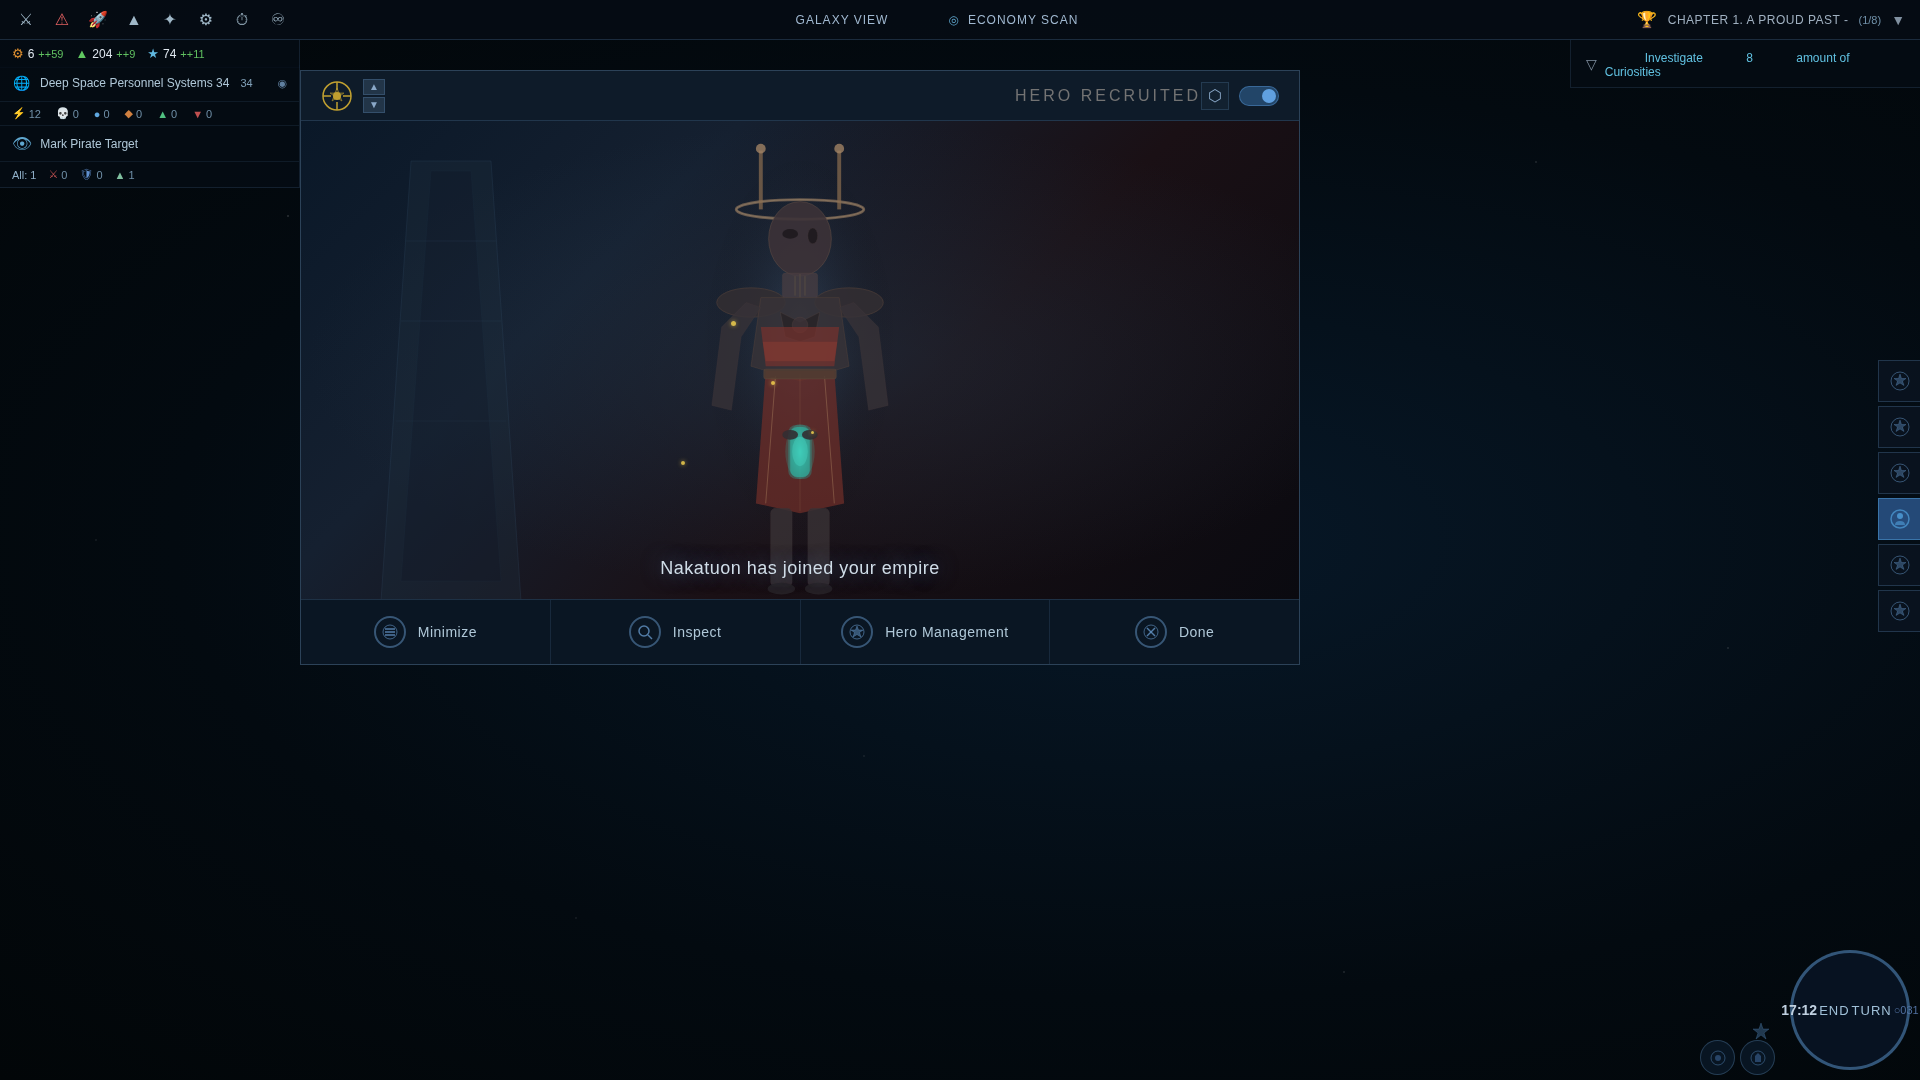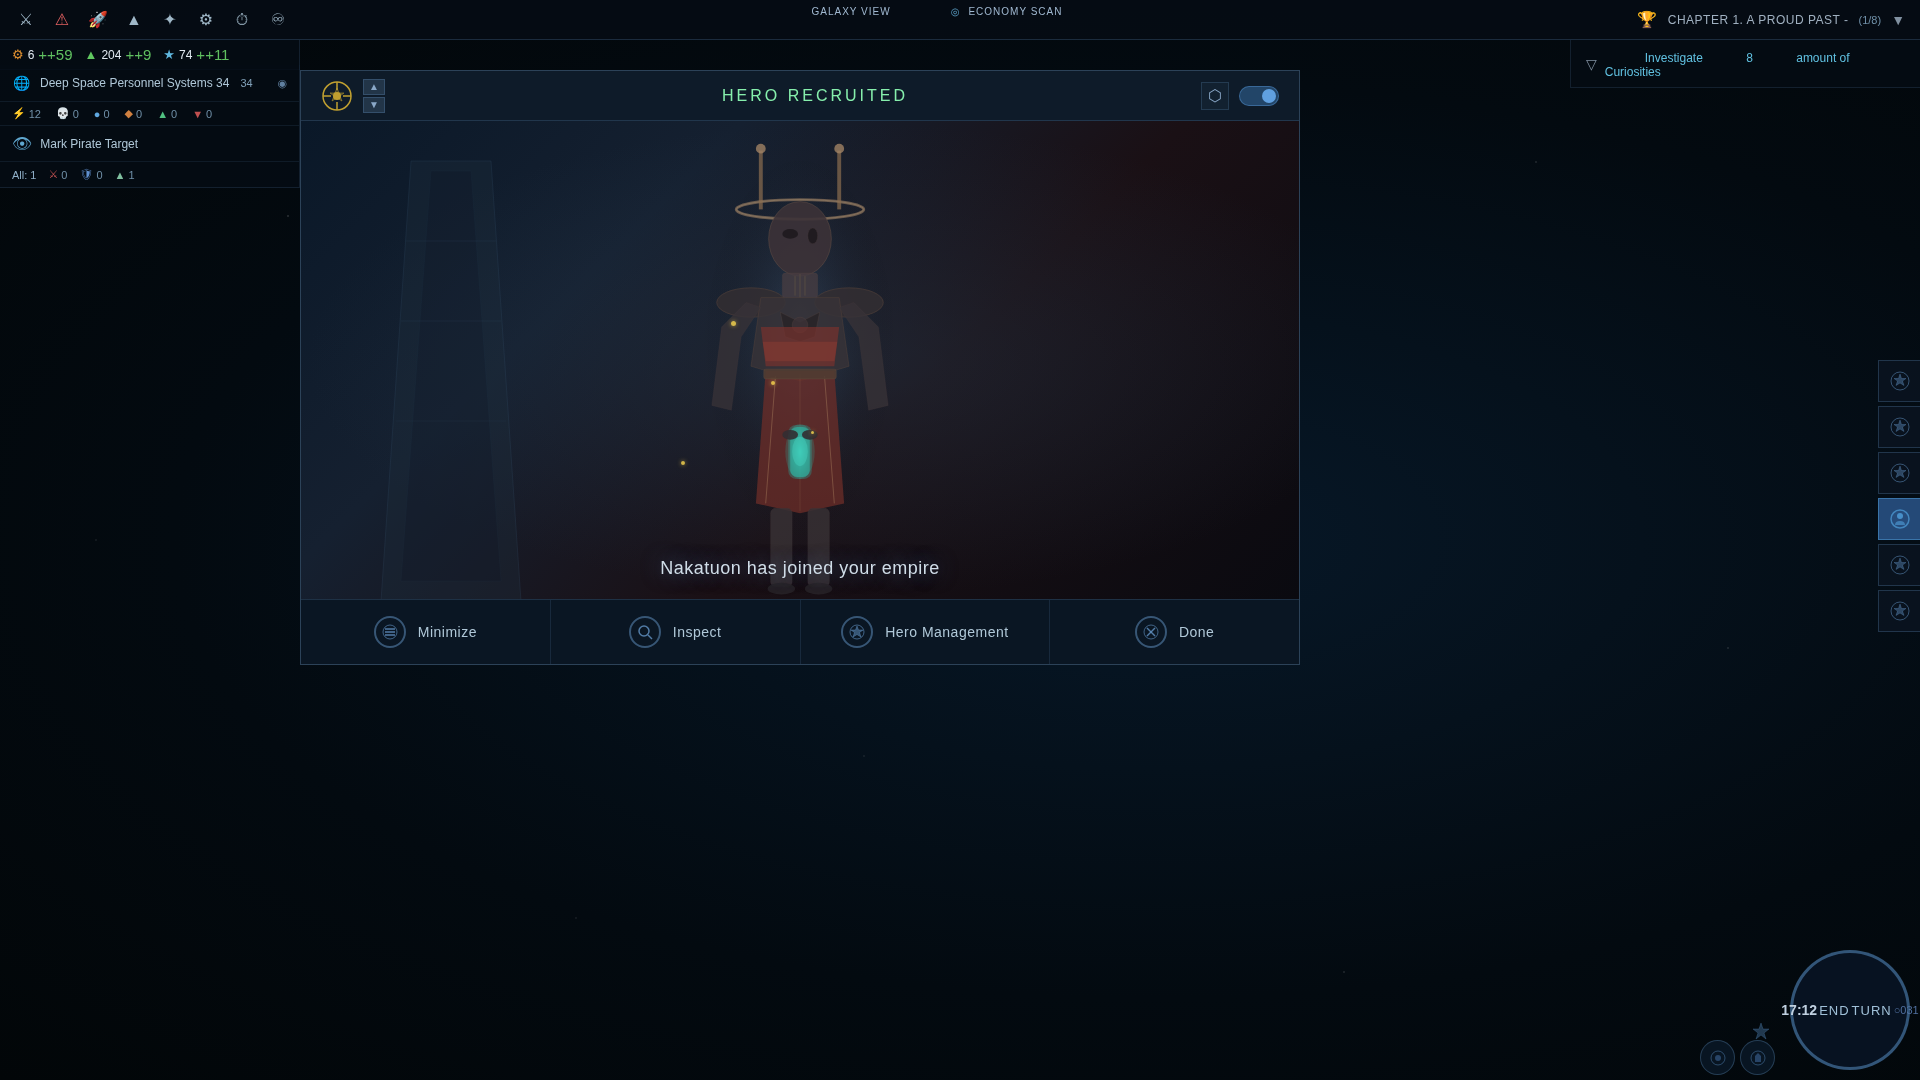--- a/index.html
+++ b/index.html
@@ -69,27 +69,27 @@
       flex: 1;
       display: flex;
       align-items: center;
       justify-content: center;
       gap: 30px;
     }
     .top-nav-btn {
       background: none;
       border: none;
       color: #a0b8d0;
-      font-size: 10px;
+      font-size: 12px;
       letter-spacing: 1px;
       cursor: pointer;
       padding: 0 15px;
       height: 28px;
       display: flex;
-      align-items: flex-start;
+      align-items: center;
       gap: 8px;
       text-transform: uppercase;
     }
     .top-bar-right {
       flex: 0 0 350px;
       display: flex;
       align-items: center;
       justify-content: flex-end;
       padding: 0 15px;
       gap: 10px;
@@ -124,21 +124,21 @@
     }
     .resource-item {
       display: flex;
       align-items: center;
       gap: 4px;
     }
     .res-icon {
       font-size: 13px;
     }
     .res-val { color: #e0e8f0; }
-    .res-plus { color: #60c060; font-size: 15px; }
+    .res-plus { color: #60c060; font-size: 11px; }
 
     
     .side-panel {
       position: absolute;
       top: 65px;
       left: 0;
       width: 300px;
       background: rgba(5, 12, 20, 0.85);
       z-index: 10;
       border-right: 1px solid rgba(80,120,160,0.2);
@@ -265,24 +265,24 @@
       display: flex;
       align-items: center;
       justify-content: center;
       cursor: pointer;
       color: #8aa8c8;
       font-size: 10px;
     }
     .dialog-title {
       font-size: 16px;
       letter-spacing: 3px;
-      color: #86efac;
+      color: #737373;
       text-transform: uppercase;
       flex: 1;
-      text-align: center;
+      text-align: right;
       margin-left: 44px;
     }
     .dialog-header-right {
       display: flex;
       align-items: center;
       gap: 10px;
     }
     .header-icon-btn {
       width: 28px;
       height: 28px;

